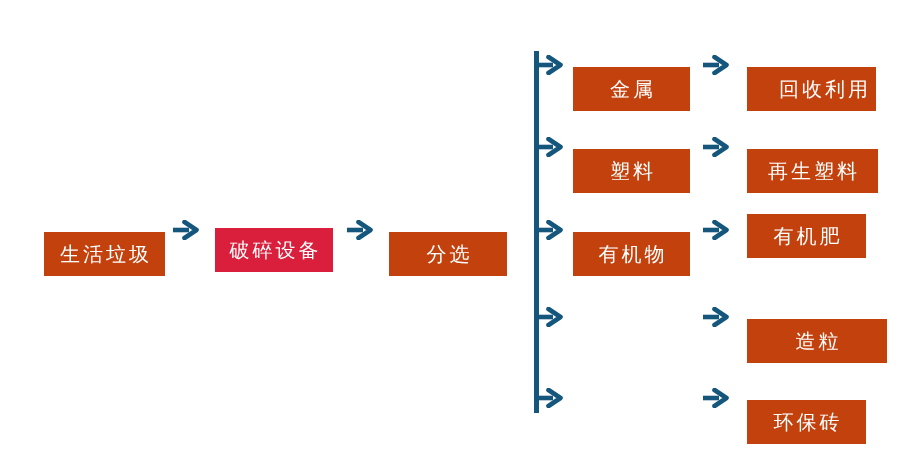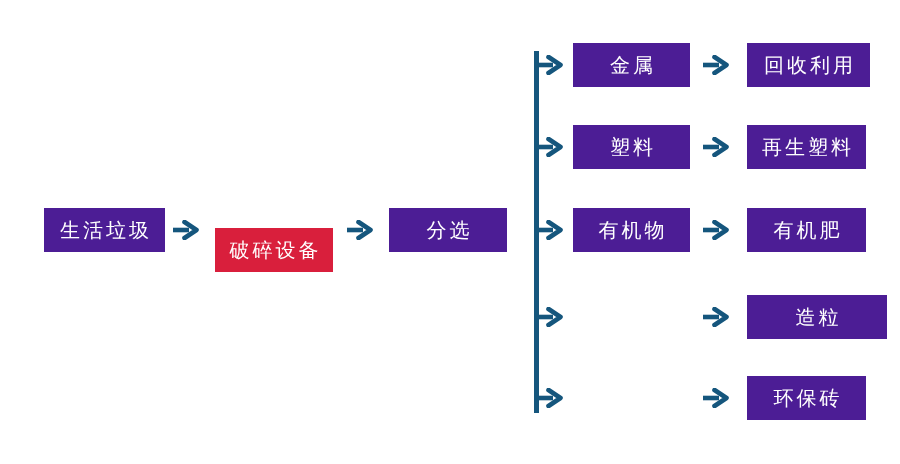--- a/index.html
+++ b/index.html
@@ -17,21 +17,21 @@
     display: flex;
     align-items: center;
     justify-content: center;
     color: #ffffff;
     font-size: 20px;
     letter-spacing: 3px;
     text-indent: 3px;
     white-space: nowrap;
     line-height: 1;
   }
-  .node.blue { background: #4c1d95; }
+  .node.blue { background: #c2410c; margin-top: 24px; }
   .node.red  { background: #D91F3C; }
   .node.latin { letter-spacing: 7px; text-indent: 7px; }
   .vline {
     position: absolute;
     width: 5px;
     background: #15567D;
   }
   svg.arrow { position: absolute; width: 28px; height: 20px; display: block; }
   .defs { position: absolute; width: 0; height: 0; overflow: hidden; }
 </style>
@@ -65,39 +65,39 @@
 
   <div class="vline" style="left:534px; top:51px; height:362px;"></div>
 
   <svg class="arrow" style="left:536px; top:55px;" viewBox="0 0 28 20">
       <use href="#arrow-shape"></use>
     </svg>
   <div class="node blue" style="left:573px; top:43px; width:117px;">金属</div>
   <svg class="arrow" style="left:702px; top:55px;" viewBox="0 0 28 20">
       <use href="#arrow-shape"></use>
     </svg>
-  <div class="node blue" style="left:747px; top:43px; width:123px;">回收利用</div>
+  <div class="node blue" style="left:747px; top:43px; width:105px;padding-left:24px;">回收利用</div>
 
   <svg class="arrow" style="left:536px; top:137px;" viewBox="0 0 28 20">
       <use href="#arrow-shape"></use>
     </svg>
   <div class="node blue" style="left:573px; top:125px; width:117px;">塑料</div>
   <svg class="arrow" style="left:702px; top:137px;" viewBox="0 0 28 20">
       <use href="#arrow-shape"></use>
     </svg>
-  <div class="node blue" style="left:747px; top:125px; width:119px;">再生塑料</div>
+  <div class="node blue" style="left:747px; top:125px; width:131px;">再生塑料</div>
 
   <svg class="arrow" style="left:536px; top:220px;" viewBox="0 0 28 20">
       <use href="#arrow-shape"></use>
     </svg>
   <div class="node blue" style="left:573px; top:208px; width:117px;">有机物</div>
   <svg class="arrow" style="left:702px; top:220px;" viewBox="0 0 28 20">
       <use href="#arrow-shape"></use>
     </svg>
-  <div class="node blue" style="left:747px; top:208px; width:119px;">有机肥</div>
+  <div class="node blue" style="left:747px; top:190px; width:119px;">有机肥</div>
 
   <svg class="arrow" style="left:536px; top:307px;" viewBox="0 0 28 20">
       <use href="#arrow-shape"></use>
     </svg>
   <svg class="arrow" style="left:702px; top:307px;" viewBox="0 0 28 20">
       <use href="#arrow-shape"></use>
     </svg>
   <div class="node blue" style="left:747px; top:295px; width:140px;">造粒</div>
 
   <svg class="arrow" style="left:536px; top:388px;" viewBox="0 0 28 20">

